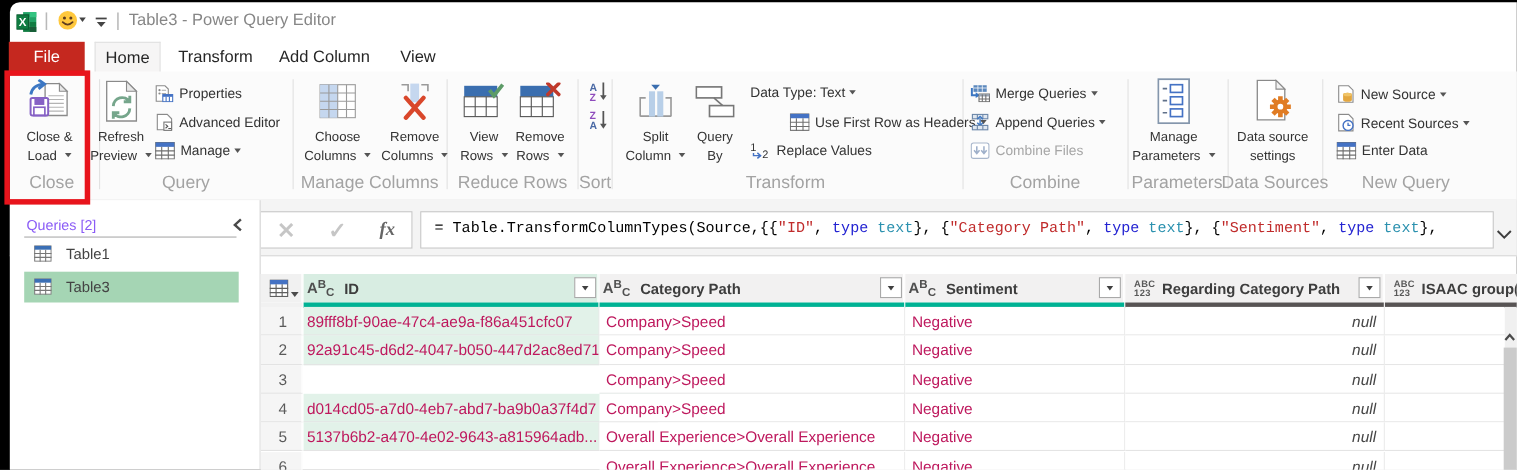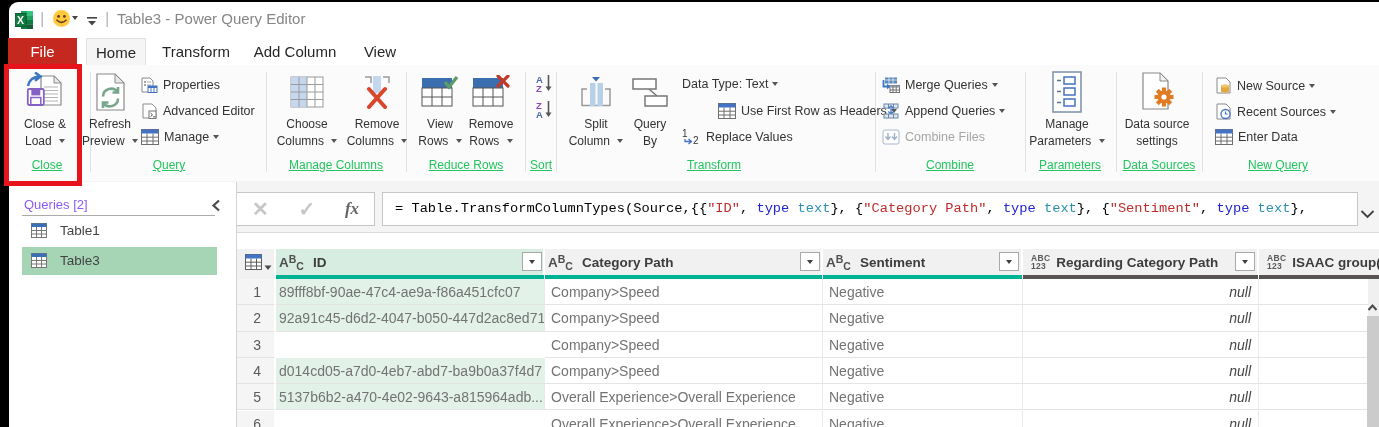--- a/index.html
+++ b/index.html
@@ -8,21 +8,21 @@
   
   .ttxt{color:#868686;font-size:15px;}
   .sep{color:#b9b9b9;font-size:17px;font-weight:400;}
   
   .tab{position:absolute;top:38px;height:27px;line-height:27px;text-align:center;font-size:15px;color:#262626;}
   #filetab{left:8px;top:38px;width:69px;height:27px;background:#c5281f;color:#fff;text-align:center;line-height:27px;font-size:15px;position:absolute;}
   #hometab{background:#f6f5f5;border:1px solid #e2e2e2;border-bottom:none;}
   
   #ribbon{position:absolute;left:9px;top:65px;width:1370px;height:116px;background:#fbfbfb;border-bottom:1px solid #e0e0e0;}
   .gsep{position:absolute;top:72px;width:1px;height:100px;background:#e2e2e2;}
-  .glabel{position:absolute;top:158px;font-size:12px;color:#22c55e;white-space:nowrap;transform:translateX(-50%);text-decoration:underline;}
+  .glabel{position:absolute;top:158px;font-size:16px;color:#a3a3a3;white-space:nowrap;transform:translateX(-50%);}
   .bigbtn{position:absolute;top:70px;width:90px;text-align:center;transform:translateX(-50%);font-size:12px;color:#333;}
   .bigbtn .ic{height:44px;display:flex;align-items:center;justify-content:center;}
   .bigbtn .l1{line-height:13px;margin-top:4px;white-space:nowrap;}
   .smbtn{position:absolute;font-size:12.5px;color:#333;white-space:nowrap;display:flex;align-items:center;}
   .smbtn svg{margin-right:5px;}
   .car{display:inline-block;width:0;height:0;border-left:3.5px solid transparent;border-right:3.5px solid transparent;border-top:4px solid #555;margin-left:4px;vertical-align:2px;}
   .gray{color:#a6a6a6;}
   
   #redrect{position:absolute;left:4px;top:64px;width:68px;height:112px;border:5px solid #e8141c;z-index:50;}
   
@@ -31,21 +31,21 @@
   #finput{position:absolute;left:382px;top:192px;width:976px;height:34px;background:#fff;border:1px solid #c6c6c6;box-sizing:border-box;font-family:"Liberation Mono",monospace;font-size:13.7px;line-height:32px;white-space:nowrap;overflow:hidden;padding-left:12px;}
   .kw{color:#2323d2;} .ty{color:#2b91af;} .st{color:#c02b2b;}
   
   #qpanel{position:absolute;left:9px;top:182px;width:228px;height:245px;background:#fff;border-right:1px solid #d4d4d4;box-sizing:border-box;}
   
   #grid{position:absolute;left:237px;top:249px;width:1142px;height:194px;background:#fff;overflow:hidden;}
   .hcell{position:absolute;top:0;height:26px;background:#f2f1f1;font-size:13.5px;font-weight:bold;color:#3d3d3d;display:flex;align-items:center;box-sizing:border-box;white-space:nowrap;overflow:hidden;}
   .qbar{position:absolute;top:26px;height:5px;}
   .fbox{position:absolute;width:20px;height:19px;background:#fff;border:1px solid #a9a9a9;box-sizing:border-box;display:flex;align-items:center;justify-content:center;}
   .fbox:after{content:"";width:0;height:0;border-left:3.5px solid transparent;border-right:3.5px solid transparent;border-top:4.5px solid #3f3f3f;}
-  .cell{position:absolute;font-size:14px;color:#737373;line-height:26px;white-space:nowrap;overflow:hidden;box-sizing:border-box;padding-left:6px;border-right:1px solid #e9e9e9;border-bottom:1px solid #e4e4e4;height:26.3px;background:#fff;}
+  .cell{position:absolute;font-size:14px;color:#be185d;line-height:26px;white-space:nowrap;overflow:hidden;box-sizing:border-box;padding-left:6px;border-right:1px solid #e9e9e9;border-bottom:1px solid #e4e4e4;height:26.3px;background:#fff;}
   .idcell{background:#e2f2e9;padding-left:3px;}
   .rnum{position:absolute;width:38px;text-align:right;padding-right:13px;font-size:14px;color:#5a5a5a;line-height:26px;box-sizing:border-box;border-bottom:1px solid #e2e2e2;height:26.3px;background:#f5f5f5;border-right:1px solid #fff;}
   .typ{font-size:13.5px;font-weight:bold;color:#4f4f4f;margin:0 9px 0 3px;letter-spacing:0;}
   .typ sup{font-size:10.5px;vertical-align:4px;}
   .typ sub{font-size:10.5px;vertical-align:-3px;}
   .abc123{font-size:8.5px;font-weight:bold;color:#595959;line-height:8px;margin:0 6px 0 8px;letter-spacing:0.3px;}
 </style></head>
 <body>
 <div id="win"></div>
 

